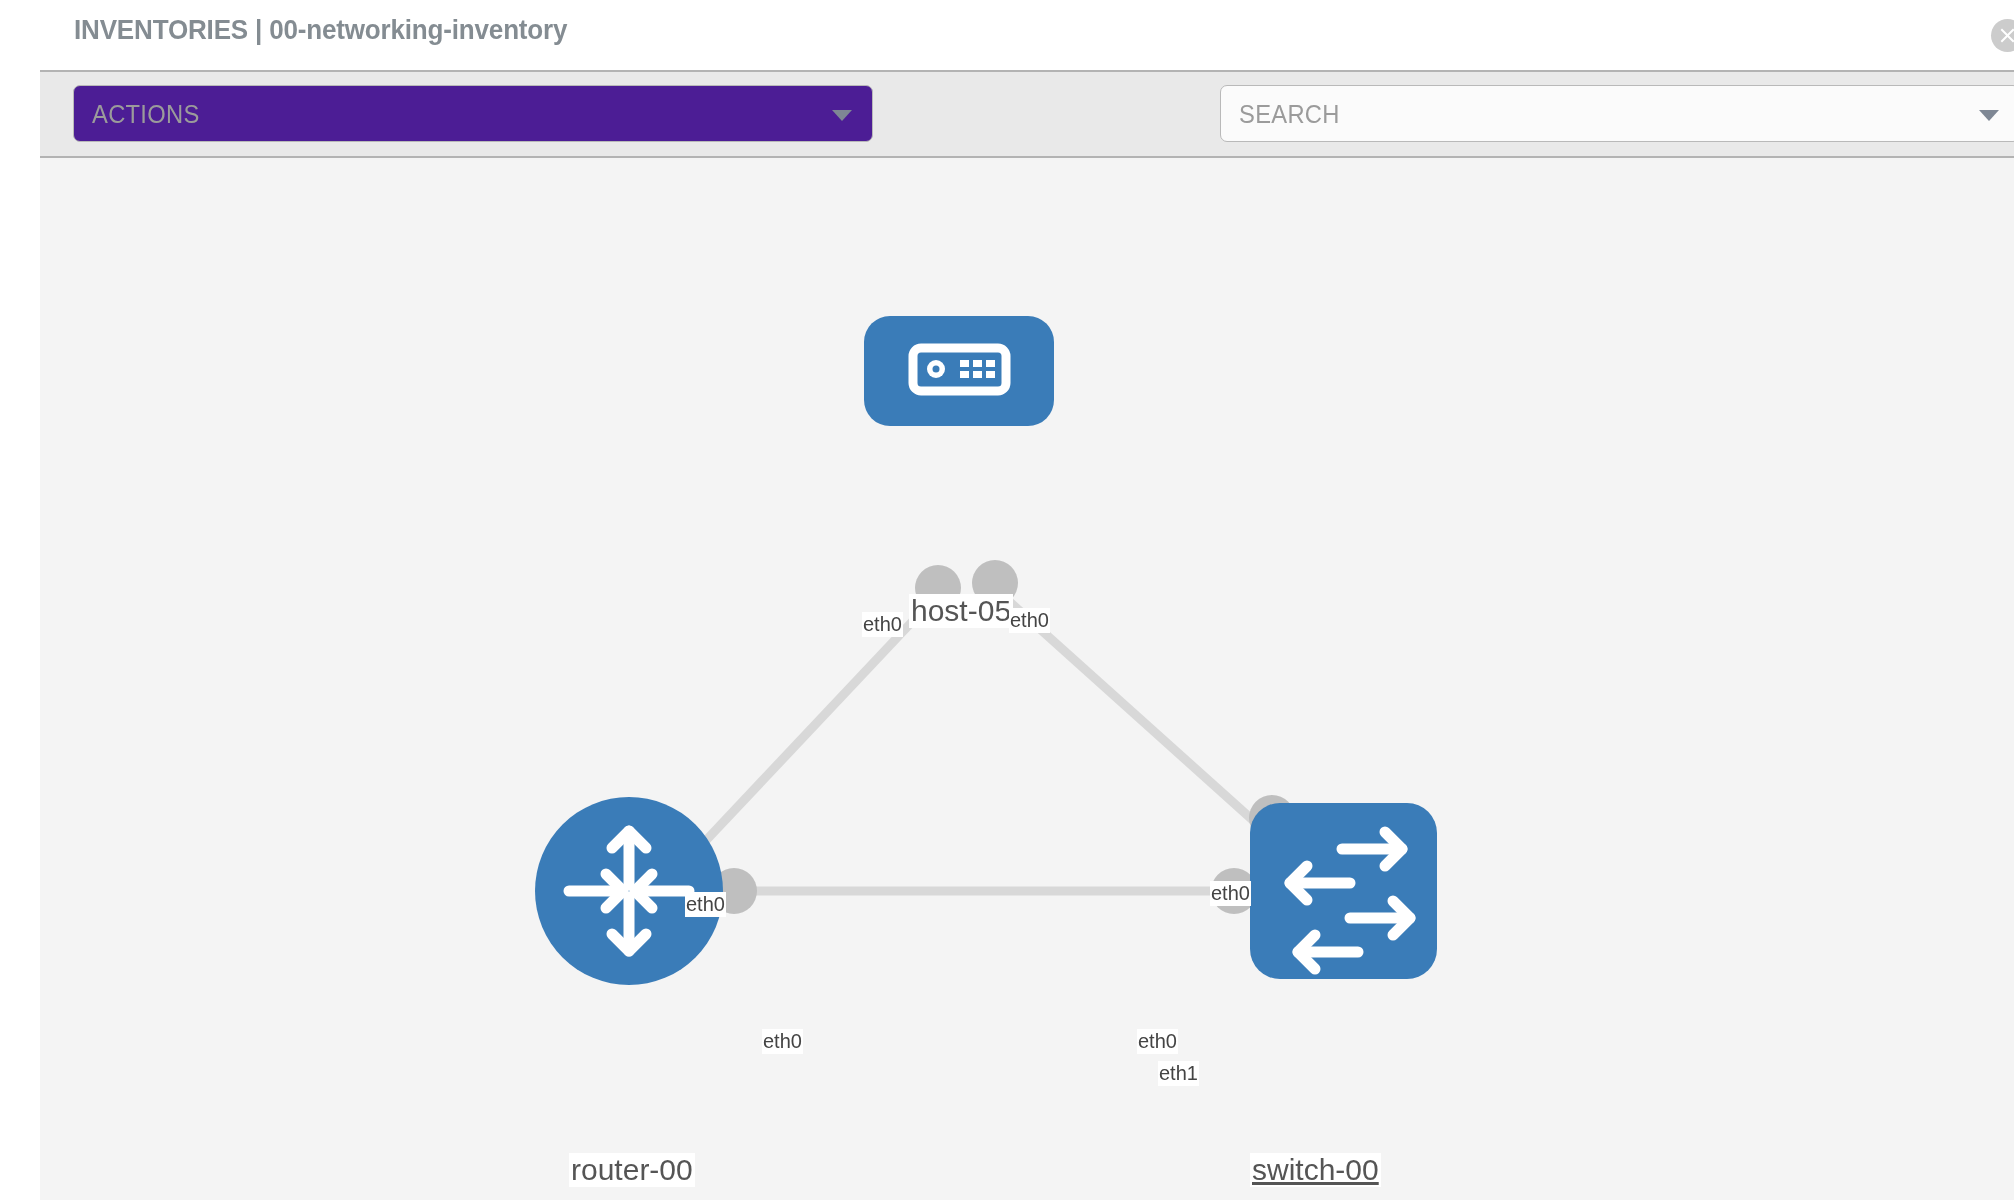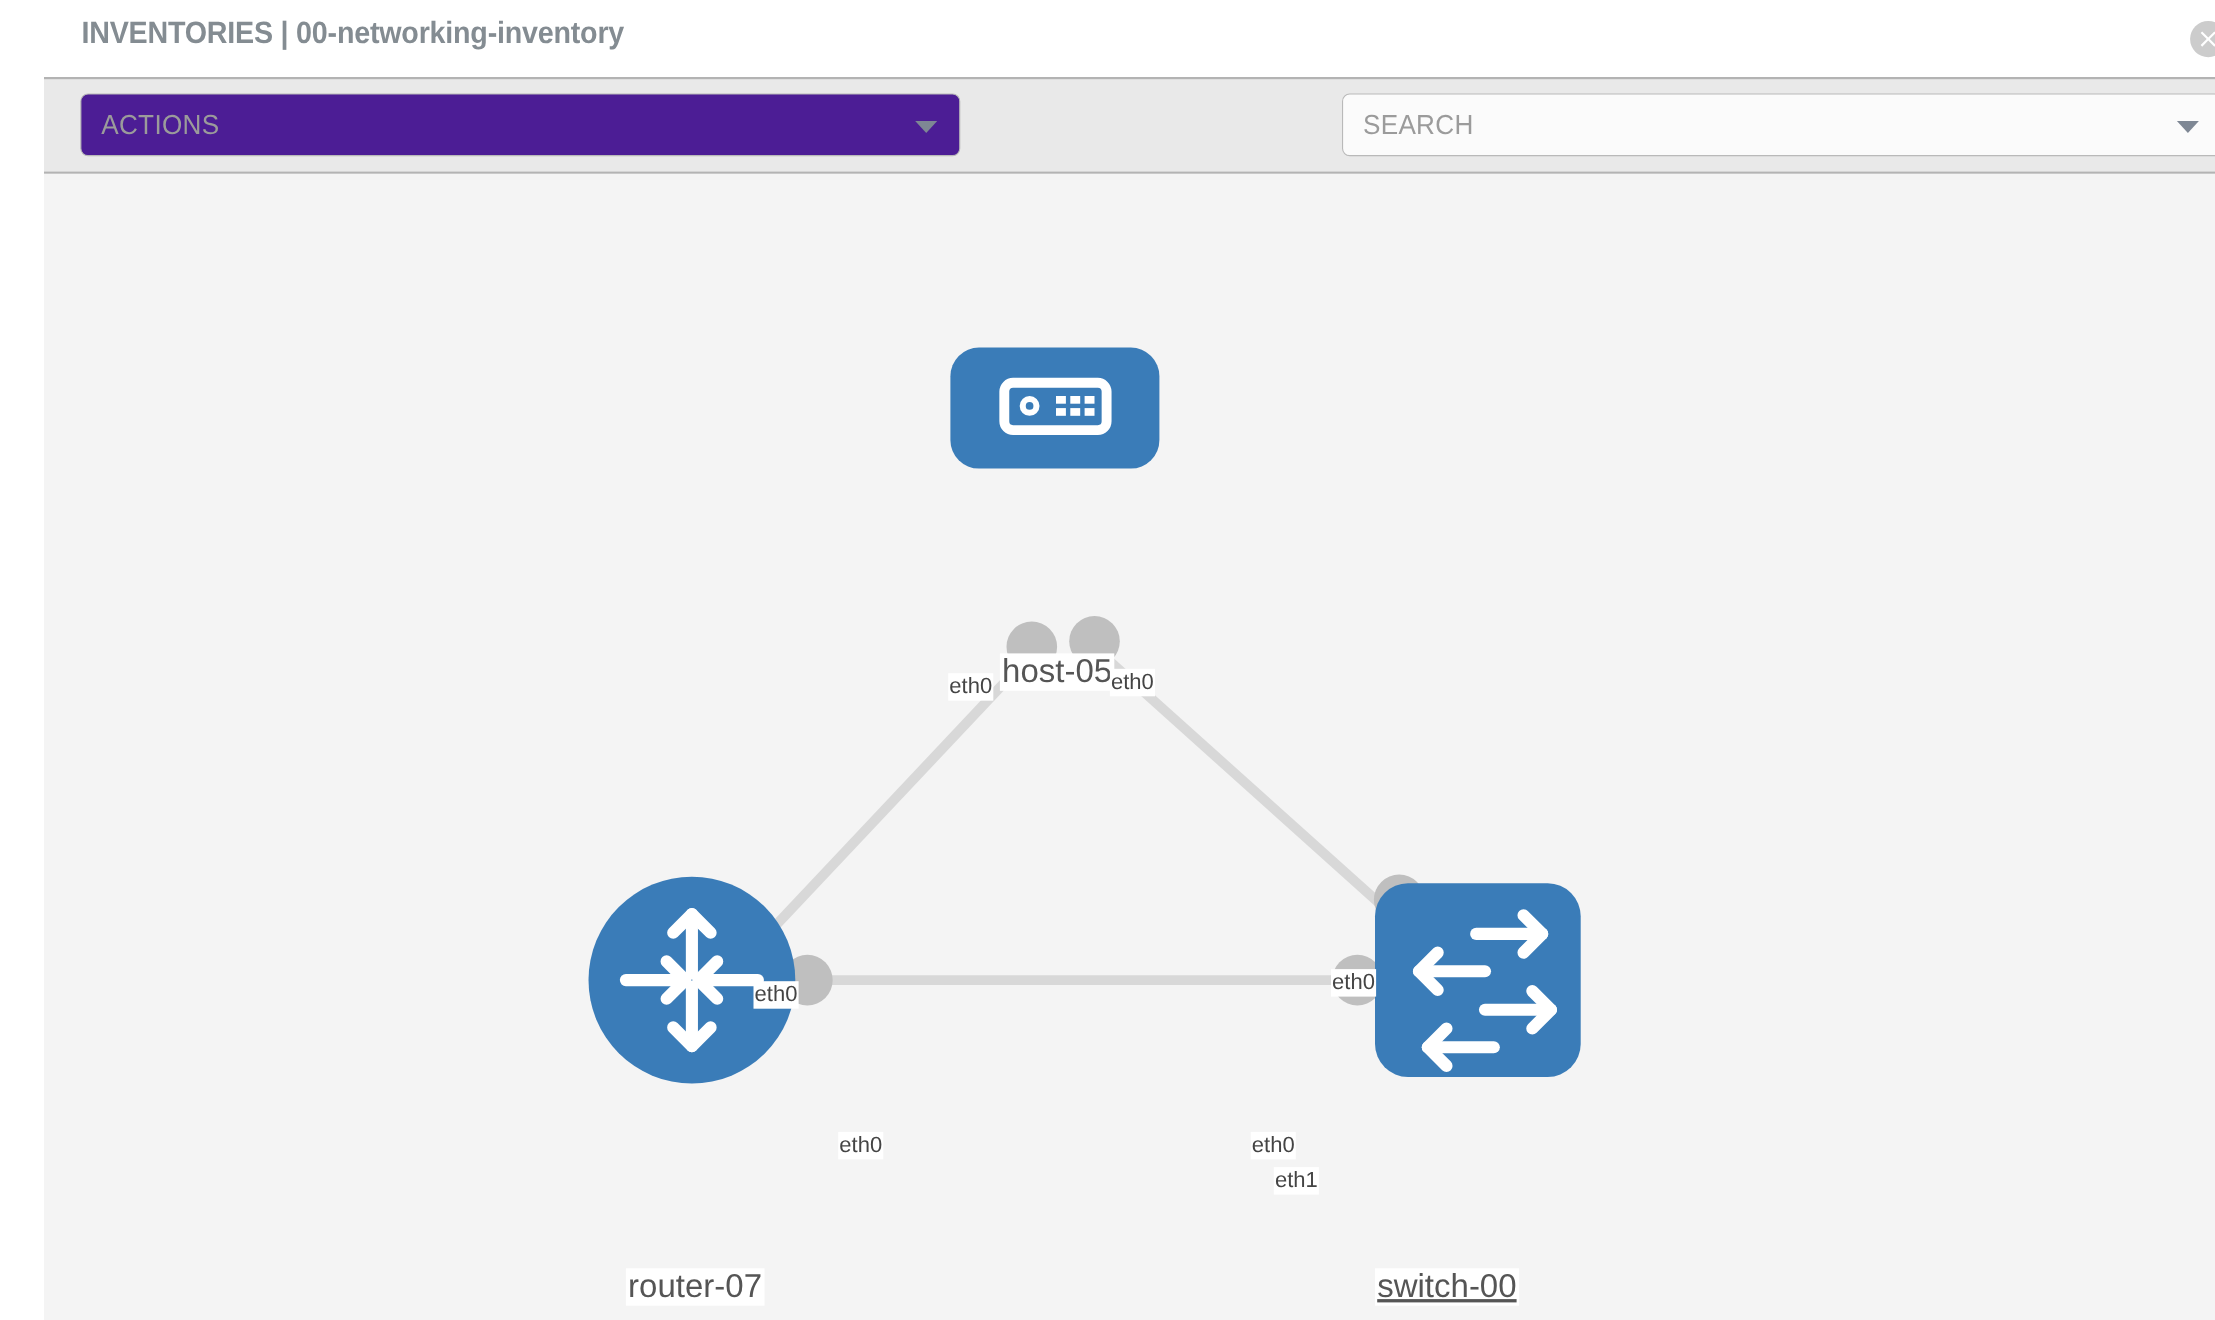--- a/index.html
+++ b/index.html
@@ -268,21 +268,21 @@
           <line x1="1310" y1="760" x2="1370" y2="760"></line>
           <polyline points="1353,743 1370,760 1353,777"></polyline>
 
           <line x1="1318" y1="794" x2="1258" y2="794"></line>
           <polyline points="1275,777 1258,794 1275,811"></polyline>
         </g>
       </g>
     </svg>
 
     <div class="node-label" style="left:869px; top:436px;">host-05</div>
-    <div class="node-label" style="left:529px; top:995px;">router-07</div>
+    <div class="node-label" style="left:529px; top:995px;">router-00</div>
     <div class="node-label" style="left:1210px; top:995px;text-decoration:underline;">switch-00</div>
 
     <div class="iface-label" style="left:822px; top:454px;">eth0</div>
     <div class="iface-label" style="left:969px; top:450px;">eth0</div>
     <div class="iface-label" style="left:645px; top:734px;">eth0</div>
     <div class="iface-label" style="left:1170px; top:723px;">eth0</div>
     <div class="iface-label" style="left:722px; top:871px;">eth0</div>
     <div class="iface-label" style="left:1097px; top:871px;">eth0</div>
     <div class="iface-label" style="left:1118px; top:903px;">eth1</div>
 

